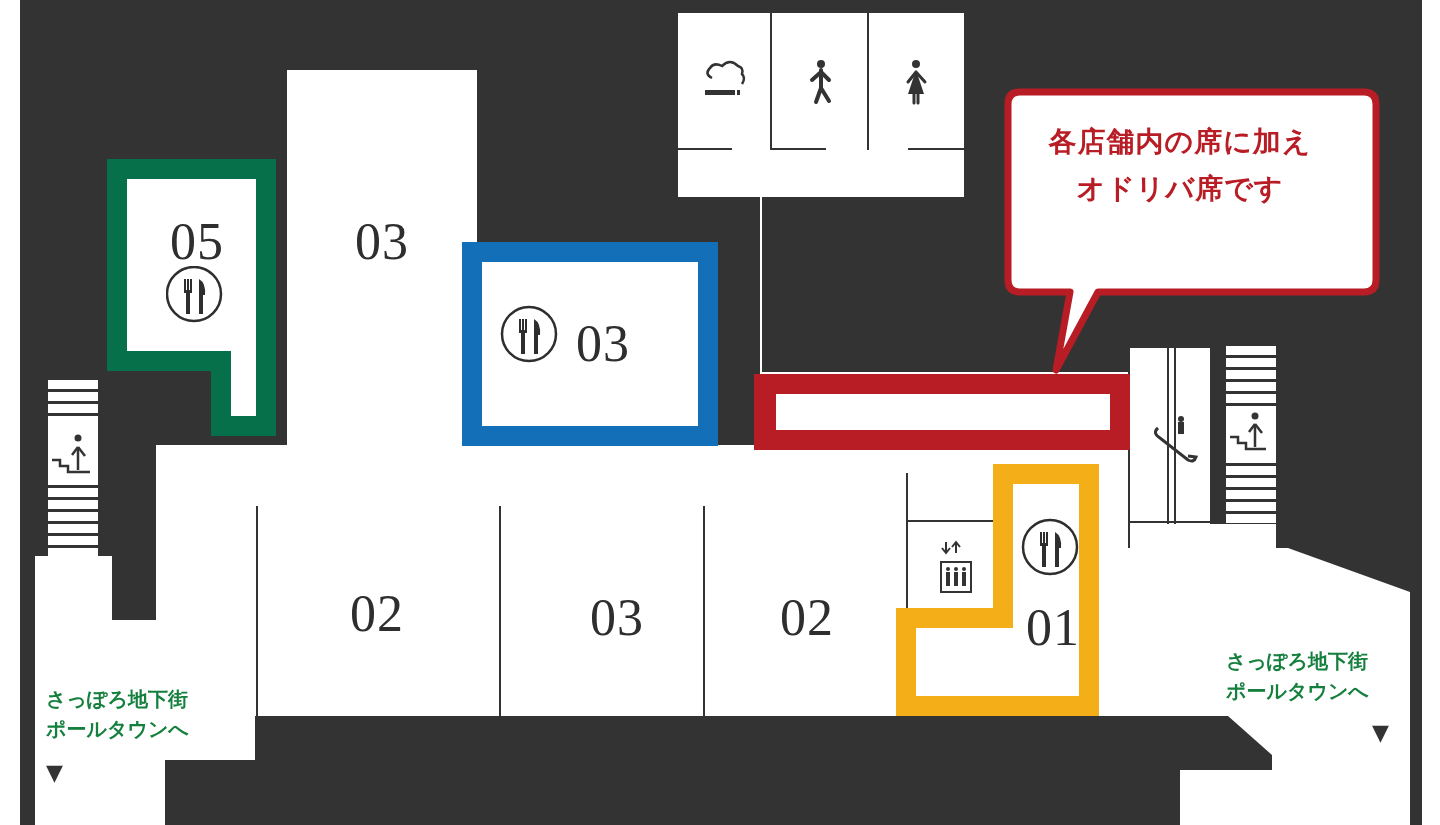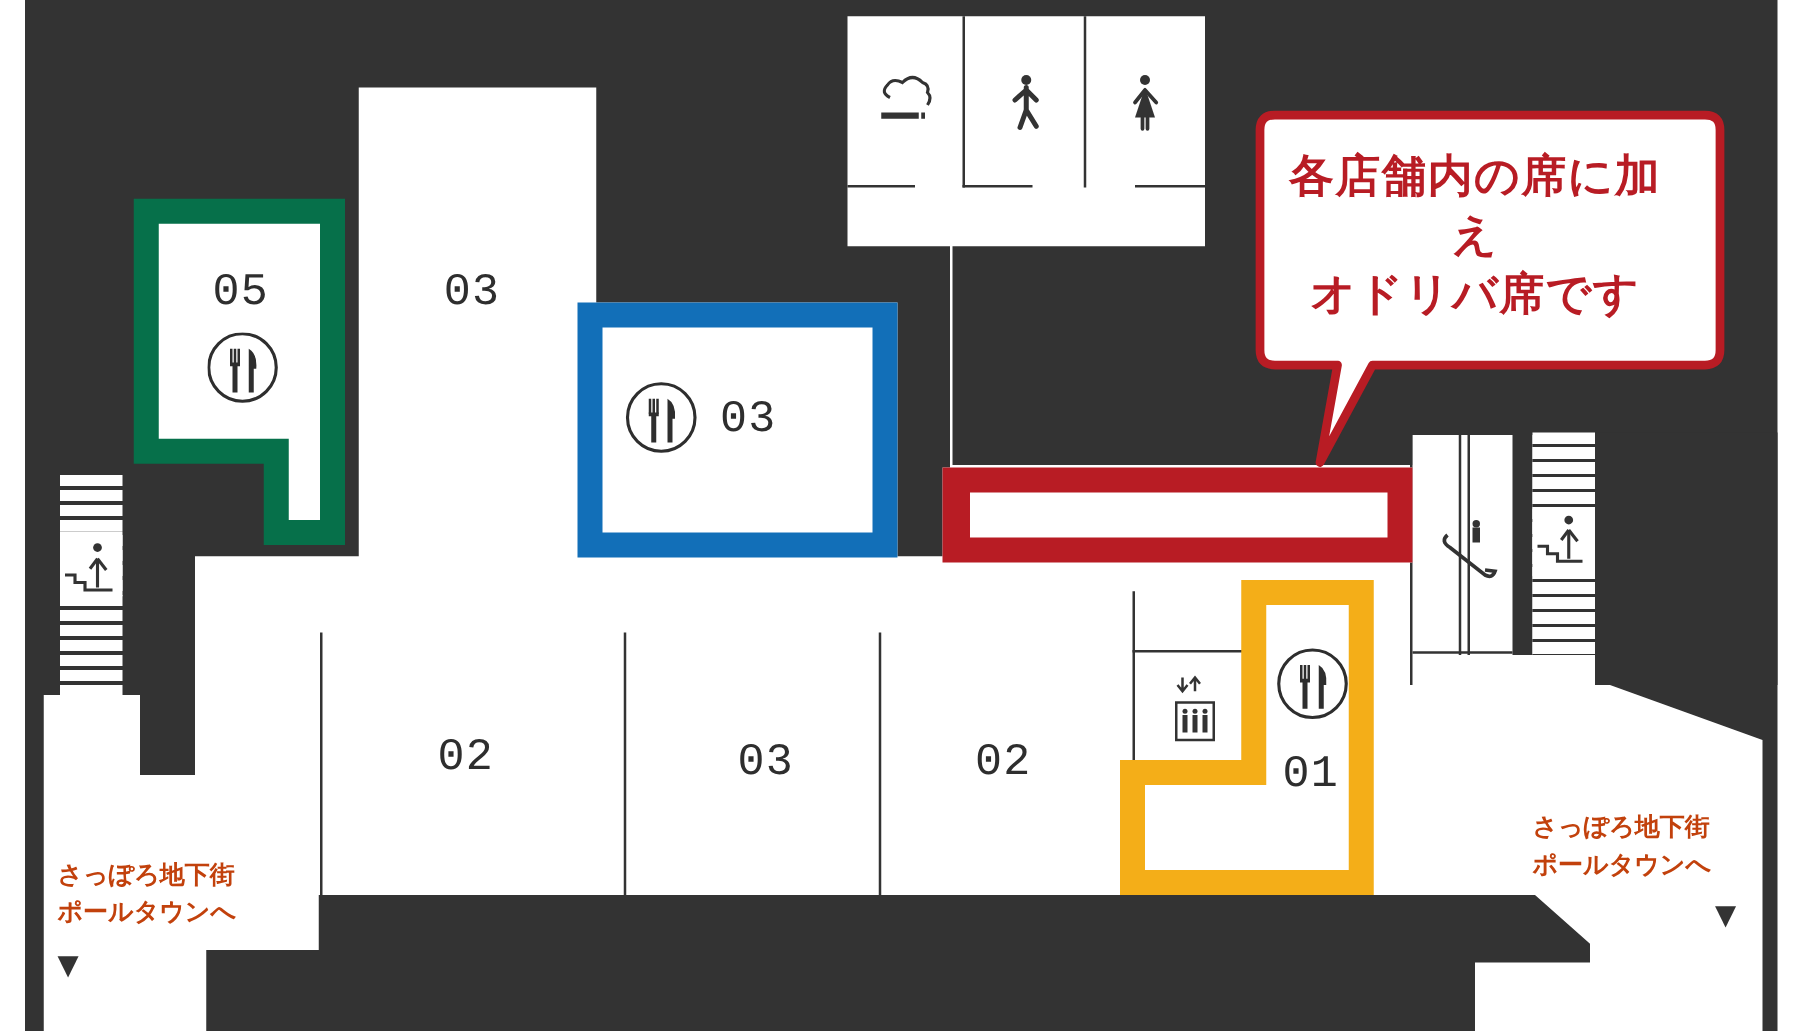--- a/index.html
+++ b/index.html
@@ -1,24 +1,24 @@
 <!DOCTYPE html>
 <html><head>
 <meta charset="utf-8">
 <style>
   html,body{margin:0;padding:0;background:#ffffff;}
   body{width:1440px;height:825px;position:relative;overflow:hidden;font-family:"DejaVu Sans","Liberation Sans",sans-serif;}
   .abs{position:absolute;}
   .dark{background:#333333;}
   .white{background:#ffffff;}
   .line{position:absolute;background:#333333;}
-  .num{position:absolute;font-family:Liberation Mono, monospace;font-size:36px;color:#2e2e2e;letter-spacing:1px;line-height:1;}
+  .num{position:absolute;font-family:Liberation Serif, serif;font-size:52px;color:#2e2e2e;letter-spacing:1px;line-height:1;}
   .zone{position:absolute;box-sizing:border-box;}
-  .callout-text{position:absolute;left:1020px;top:118px;width:320px;text-align:center;color:#b81c24;font-family:"DejaVu Sans",sans-serif;font-weight:bold;font-size:36px;line-height:47px;letter-spacing:1px;}
-  .dir{position:absolute;font-family:"DejaVu Sans",sans-serif;font-weight:bold;font-size:20px;color:#c2410c;line-height:30px;letter-spacing:0px;}
+  .callout-text{position:absolute;left:1020px;top:118px;width:320px;text-align:center;color:#b81c24;font-family:"DejaVu Sans",sans-serif;font-weight:bold;font-size:28px;line-height:47px;letter-spacing:1px;}
+  .dir{position:absolute;font-family:"DejaVu Sans",sans-serif;font-weight:bold;font-size:20px;color:#15803d;line-height:30px;letter-spacing:0px;}
   .arrow{position:absolute;font-size:22px;color:#333;line-height:1;}
   .stairs{position:absolute;background:repeating-linear-gradient(to bottom,#ffffff 0,#ffffff 9px,#333 9px,#333 12px);}
   svg{position:absolute;left:0;top:0;}
 </style>
 </head>
 <body>
 
 <div class="abs dark" style="left:20px;top:0;width:1402px;height:825px;"></div>
 
 <svg width="1440" height="825">

